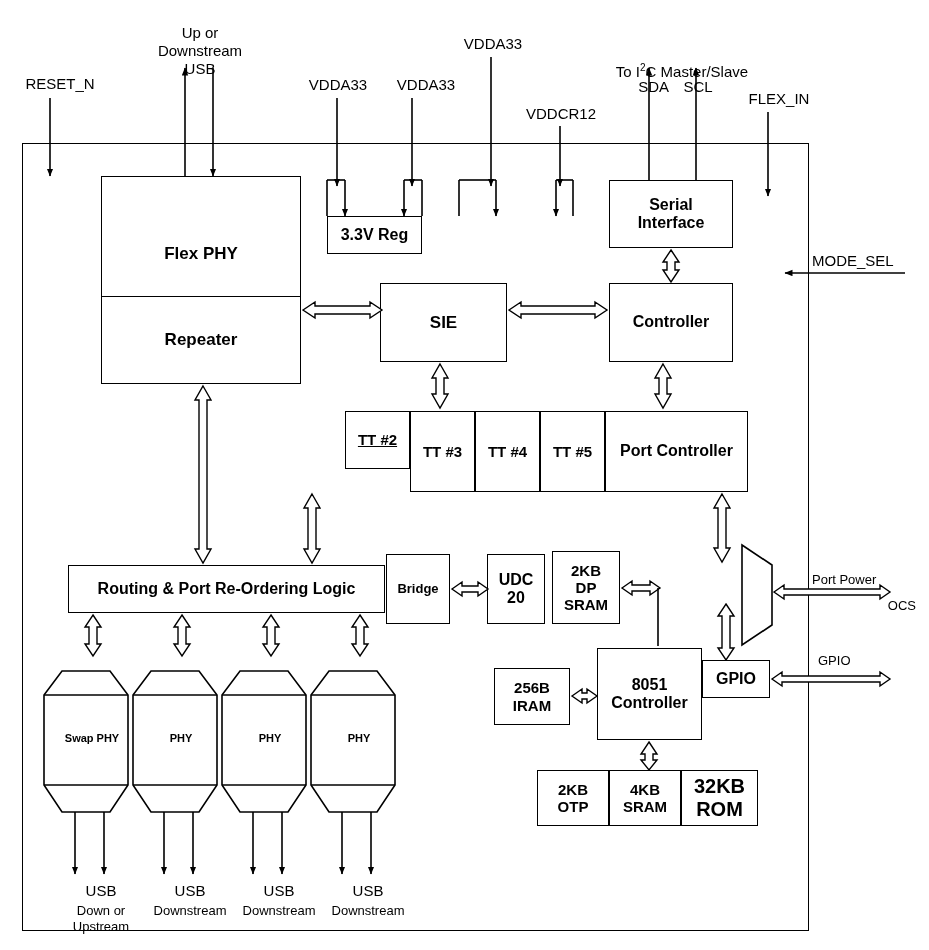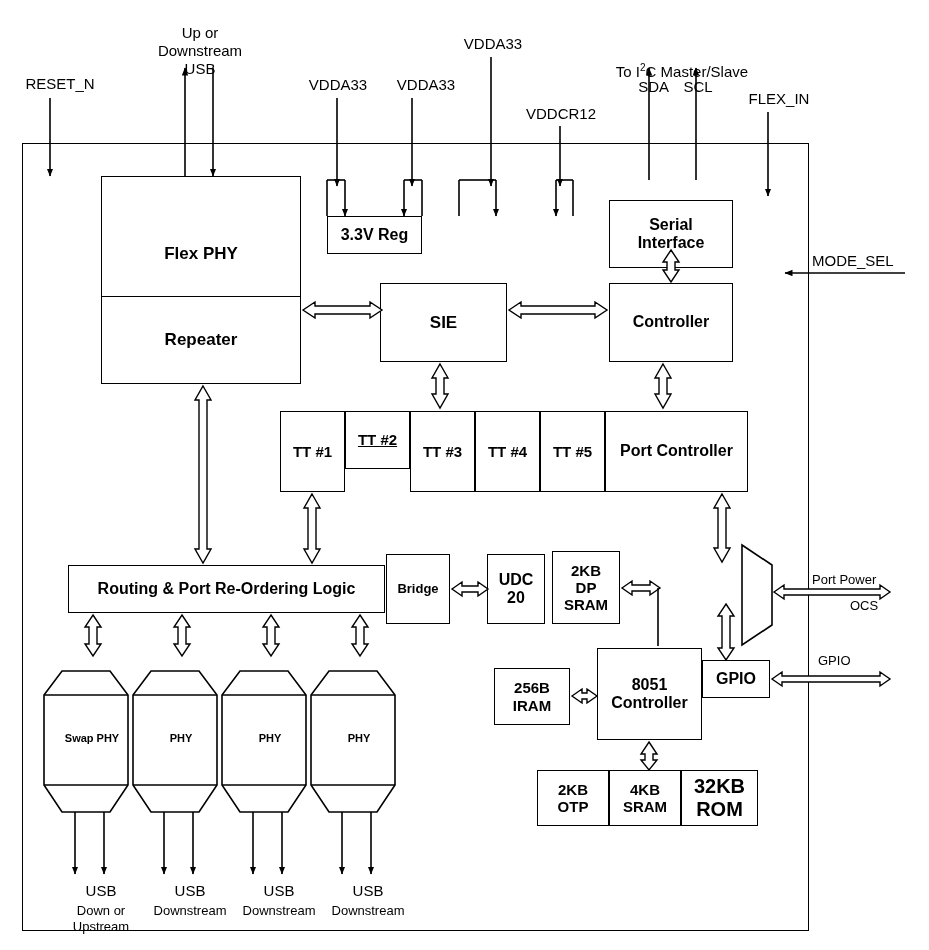--- a/index.html
+++ b/index.html
@@ -81,21 +81,21 @@
   <div class="lbl" style="left:617px; top:78px; width:52px; font-size:15px;text-align:right;">SDA</div>
 
   <div class="lbl" style="left:672px; top:78px; width:52px; font-size:15px;">SCL</div>
 
   <div class="lbl" style="left:730px; top:90px; width:98px; font-size:15px;">FLEX_IN</div>
 
   <div class="lbl" style="left:812px; top:252px; width:110px; font-size:15px; text-align:left;">MODE_SEL</div>
 
   <div class="lbl" style="left:812px; top:572px; width:104px; font-size:13px; text-align:left;">Port Power</div>
 
-  <div class="lbl" style="left:812px; top:598px; width:104px; font-size:13px; text-align:center;">OCS</div>
+  <div class="lbl" style="left:812px; top:598px; width:104px; font-size:13px; text-align:right;">OCS</div>
 
   <div class="lbl" style="left:818px; top:653px; width:70px; font-size:13px; text-align:left;">GPIO</div>
 
   <div class="lbl" style="left:53px; top:882px; width:96px; font-size:15px;">USB</div>
   <div class="lbl" style="left:53px; top:903px; width:96px; font-size:13px;">Down or
 Upstream</div>
 
   <div class="lbl" style="left:142px; top:882px; width:96px; font-size:15px;">USB</div>
   <div class="lbl" style="left:138px; top:903px; width:104px; font-size:13px;">Downstream</div>
 
@@ -105,28 +105,27 @@
   <div class="lbl" style="left:320px; top:882px; width:96px; font-size:15px;">USB</div>
   <div class="lbl" style="left:316px; top:903px; width:104px; font-size:13px;">Downstream</div>
 
   <div class="blk" style="left:101px; top:176px; width:200px; height:156px; font-size:17px;">Flex PHY</div>
 
   <div class="blk" style="left:101px; top:296px; width:200px; height:88px; font-size:17px;">Repeater</div>
 
   <div class="blk" style="left:327px; top:216px; width:95px; height:38px; font-size:16px;">3.3V Reg</div>
 
 
-  <div class="blk" style="left:609px; top:180px; width:124px; height:68px; font-size:16px;margin-top:20px;">Serial
+  <div class="blk" style="left:609px; top:180px; width:124px; height:68px; font-size:16px;">Serial
 Interface</div>
 
   <div class="blk" style="left:380px; top:283px; width:127px; height:79px; font-size:17px;">SIE</div>
 
   <div class="blk" style="left:609px; top:283px; width:124px; height:79px; font-size:16px;">Controller</div>
 
-  <div class="blk" style="left:280px; top:411px; width:65px; height:81px; font-size:15px;">TT #1</div>
   <div class="blk" style="left:345px; top:411px; width:65px; height:58px; font-size:15px;text-decoration:underline;">TT #2</div>
   <div class="blk" style="left:410px; top:411px; width:65px; height:81px; font-size:15px;">TT #3</div>
   <div class="blk" style="left:475px; top:411px; width:65px; height:81px; font-size:15px;">TT #4</div>
   <div class="blk" style="left:540px; top:411px; width:65px; height:81px; font-size:15px;">TT #5</div>
   <div class="blk" style="left:605px; top:411px; width:143px; height:81px; font-size:16px;">Port Controller</div>
 
   <div class="blk" style="left:68px; top:565px; width:317px; height:48px; font-size:16px;">Routing &amp; Port Re-Ordering Logic</div>
 
   <div class="blk" style="left:386px; top:554px; width:64px; height:70px; font-size:13px;">Bridge</div>
 

